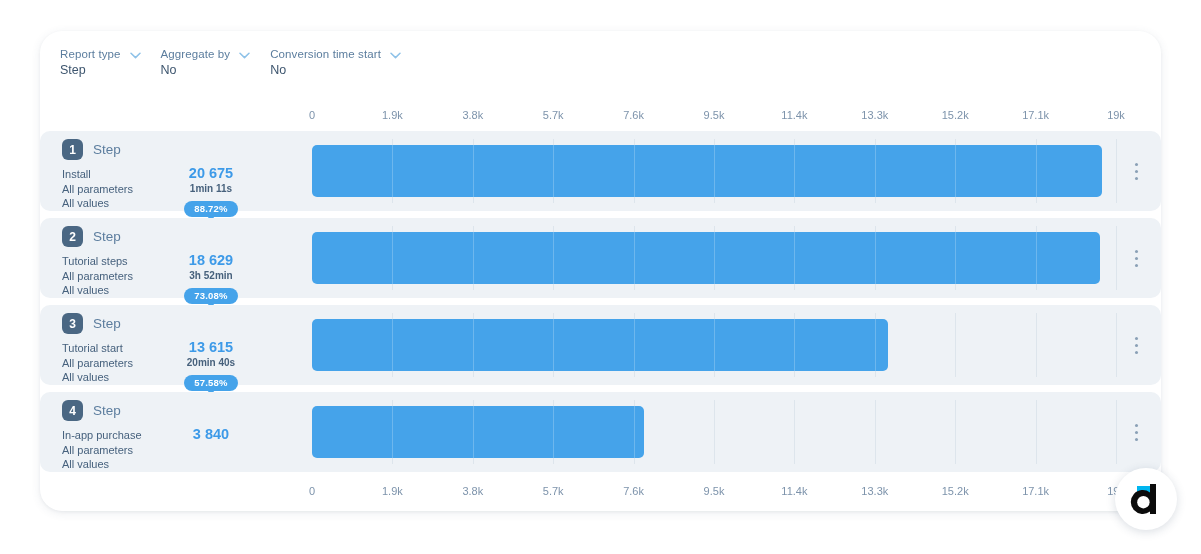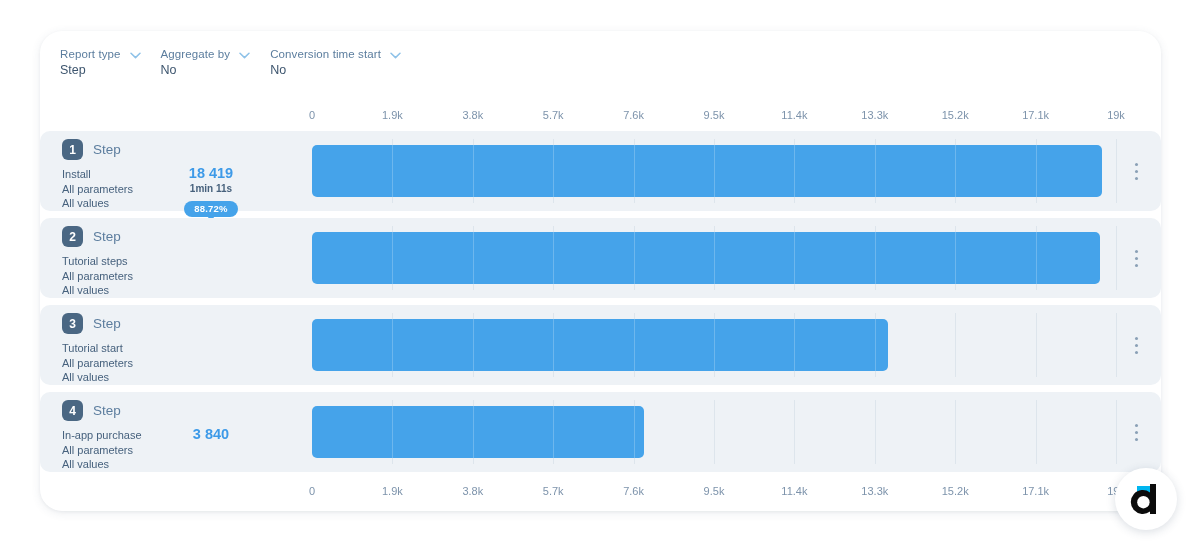--- a/index.html
+++ b/index.html
@@ -284,21 +284,21 @@
           <div class="row-left">
             <div class="step-head">
               <span class="step-num">1</span>
               <span class="step-word">Step</span>
             </div>
             <div class="step-meta">
               <span class="meta-line">Install</span>
               <span class="meta-line">All parameters</span>
               <span class="meta-line">All values</span>
             </div>
-            <div class="row-stats"><div class="stat-count">18 419</div><div class="stat-time">1min 11s</div><div class="pct-wrap"><span class="pct">88.72%</span><span class="pct-tail"></span></div></div>
+            <div class="row-stats"><div class="stat-count">20 675</div><div class="stat-time">1min 11s</div><div class="pct-wrap"><span class="pct">88.72%</span><span class="pct-tail"></span></div></div>
           </div>
           <div class="plot">
             <div class="gridline" style="left: 122.4px;"></div>
             <div class="gridline" style="left: 202.8px;"></div>
             <div class="gridline" style="left: 283.2px;"></div>
             <div class="gridline" style="left: 363.6px;"></div>
             <div class="gridline" style="left: 444px;"></div>
             <div class="gridline" style="left: 524.4px;"></div>
             <div class="gridline" style="left: 604.8px;"></div>
             <div class="gridline" style="left: 685.2px;"></div>
@@ -326,20 +326,21 @@
           <div class="row-left">
             <div class="step-head">
               <span class="step-num">2</span>
               <span class="step-word">Step</span>
             </div>
             <div class="step-meta">
               <span class="meta-line">Tutorial steps</span>
               <span class="meta-line">All parameters</span>
               <span class="meta-line">All values</span>
             </div>
+            <div class="row-stats"><div class="stat-count">18 629</div><div class="stat-time">3h 52min</div><div class="pct-wrap"><span class="pct">73.08%</span><span class="pct-tail"></span></div></div>
           </div>
           <div class="plot">
             <div class="gridline" style="left: 122.4px;"></div>
             <div class="gridline" style="left: 202.8px;"></div>
             <div class="gridline" style="left: 283.2px;"></div>
             <div class="gridline" style="left: 363.6px;"></div>
             <div class="gridline" style="left: 444px;"></div>
             <div class="gridline" style="left: 524.4px;"></div>
             <div class="gridline" style="left: 604.8px;"></div>
             <div class="gridline" style="left: 685.2px;"></div>
@@ -367,20 +368,21 @@
           <div class="row-left">
             <div class="step-head">
               <span class="step-num">3</span>
               <span class="step-word">Step</span>
             </div>
             <div class="step-meta">
               <span class="meta-line">Tutorial start</span>
               <span class="meta-line">All parameters</span>
               <span class="meta-line">All values</span>
             </div>
+            <div class="row-stats"><div class="stat-count">13 615</div><div class="stat-time">20min 40s</div><div class="pct-wrap"><span class="pct">57.58%</span><span class="pct-tail"></span></div></div>
           </div>
           <div class="plot">
             <div class="gridline" style="left: 122.4px;"></div>
             <div class="gridline" style="left: 202.8px;"></div>
             <div class="gridline" style="left: 283.2px;"></div>
             <div class="gridline" style="left: 363.6px;"></div>
             <div class="gridline" style="left: 444px;"></div>
             <div class="gridline" style="left: 524.4px;"></div>
             <div class="gridline" style="left: 604.8px;"></div>
             <div class="gridline" style="left: 685.2px;"></div>

